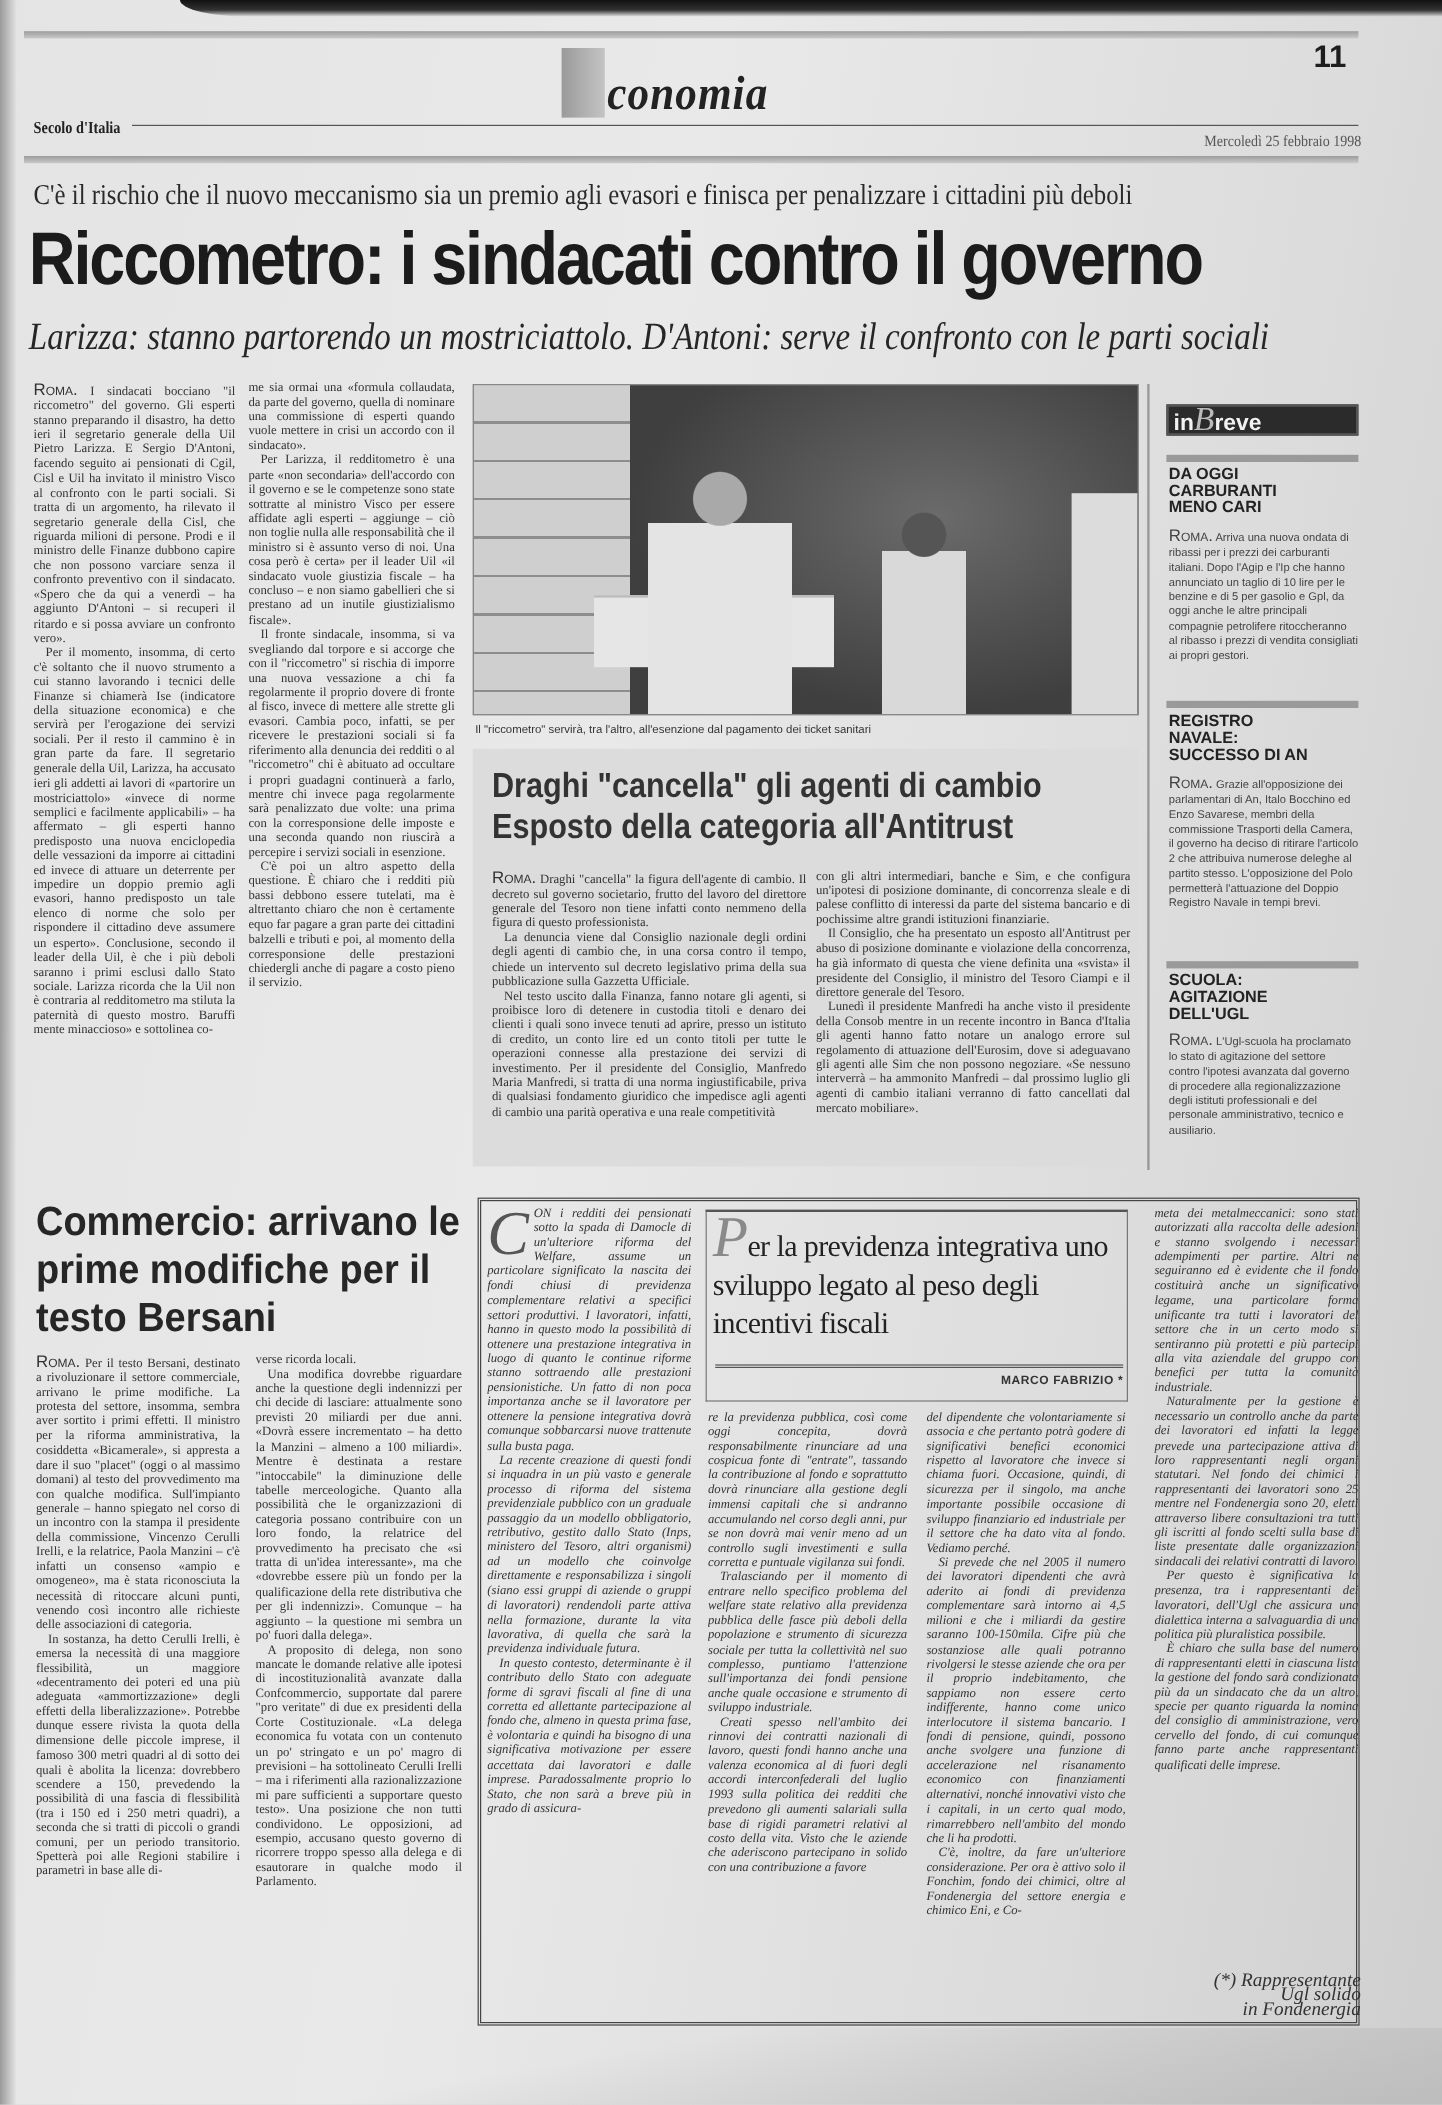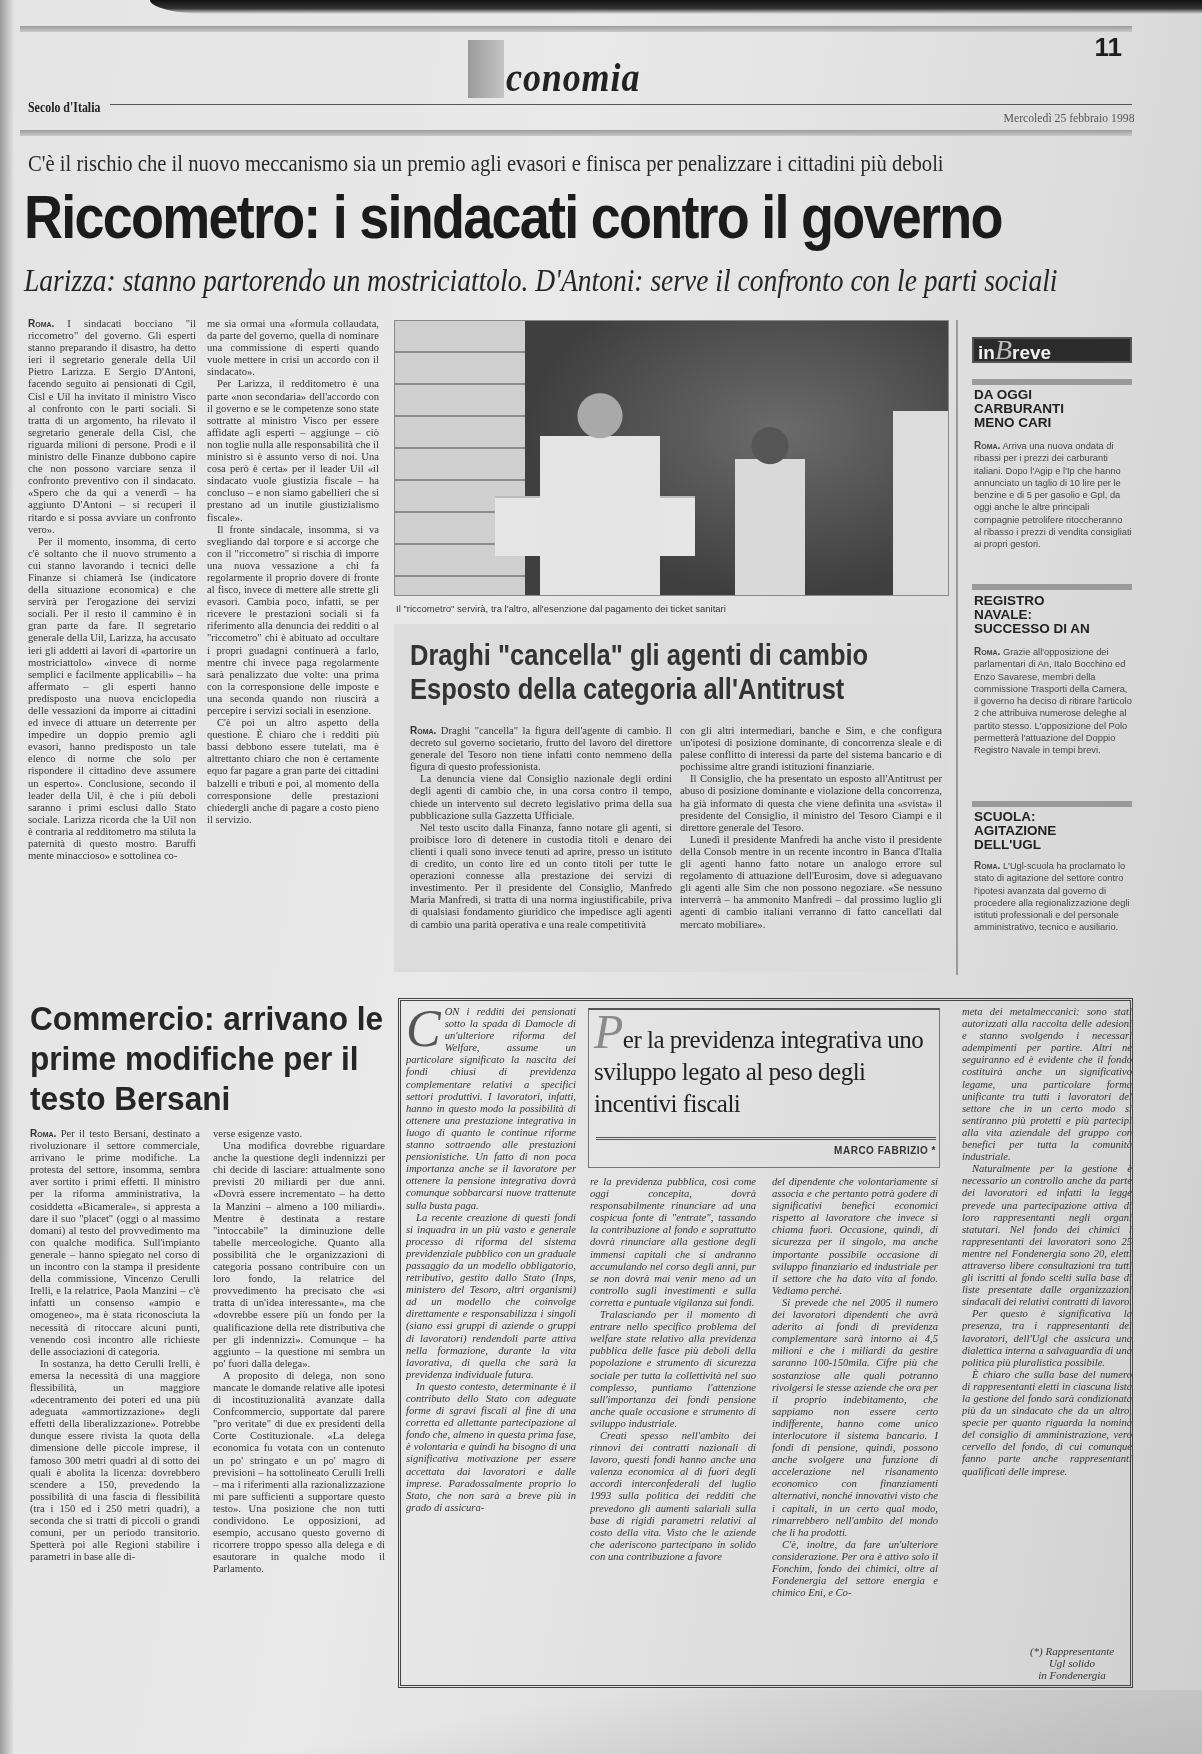--- a/index.html
+++ b/index.html
@@ -49,21 +49,21 @@
     transform: scaleX(0.86); transform-origin: left; }
   .headline { position: absolute; left: 24px; top: 182px; font-family: "Liberation Sans", sans-serif; font-weight: bold;
     font-size: 62px; letter-spacing: -2px; color: #1b1b1b; white-space: nowrap; transform: scaleX(0.87); transform-origin: left; line-height: 70px; }
   .subhead { position: absolute; left: 24px; top: 262px; font-style: italic; font-size: 32px; color: #262626; white-space: nowrap;
     transform: scaleX(0.86); transform-origin: left; }
 
   
   .col { position: absolute; font-size: 10.6px; line-height: 12.1px; text-align: justify; color: #333; hyphens: auto; overflow: hidden; }
   .col p { text-indent: 10px; }
   .col p.first { text-indent: 0; }
-  .roma { font-variant: small-caps; font-weight: bold; font-family: "Liberation Sans", sans-serif; font-size: 10px; }
+  .roma { font-variant: small-caps; font-weight: normal; font-family: "Liberation Sans", sans-serif; font-size: 14px; }
 
   
   .photo { position: absolute; left: 394px; top: 320px; width: 555px; height: 276px; overflow: hidden;
     background: #7a7a7a; border: 1px solid #888; }
   .photo .shelves { position: absolute; left: 0; top: 0; width: 130px; height: 100%;
     background: repeating-linear-gradient(180deg, #cfcfcf 0 30px, #8d8d8d 30px 32px), #ccc; }
   .photo .dark { position: absolute; left: 130px; top: 0; width: 425px; height: 100%;
     background: radial-gradient(ellipse at 60% 40%, #6b6b6b, #3f3f3f 70%); }
   .photo .man { position: absolute; left: 145px; top: 70px; width: 120px; height: 206px;
     background: radial-gradient(circle at 50% 12%, #a9a9a9 0 22px, rgba(0,0,0,0) 23px), linear-gradient(180deg, rgba(0,0,0,0) 0 45px, #e4e4e4 45px); border-radius: 40px 40px 0 0; }
@@ -95,21 +95,21 @@
   
   .prev-frame { position: absolute; left: 398px; top: 998px; width: 790px; height: 690px; border: 3px double #444; }
   .prev-title-box { position: absolute; left: 580px; top: 1008px; width: 358px; height: 160px; border: 1px solid #777; border-top: 2px solid #555; }
   .prev-title { position: absolute; left: 588px; top: 1022px; width: 344px; text-align: left; font-family: "Liberation Serif", serif;
     font-size: 25px; line-height: 32px; color: #222; letter-spacing: -0.5px; }
   .prev-title .bigP { font-style: italic; font-size: 48px; color: #8a8a8a; line-height: 20px; }
   .prev-rule { position: absolute; left: 590px; top: 1137px; width: 340px; height: 3px; border-top: 1px solid #555; border-bottom: 1px solid #555; }
   .prev-author { position: absolute; left: 590px; top: 1145px; width: 340px; text-align: right; font-family: "Liberation Sans", sans-serif; font-weight: bold; font-size: 10px; letter-spacing: 0.5px; color: #333; }
   .dropcap { float: left; font-size: 52px; line-height: 42px; margin: 2px 4px 0 0; color: #555; font-family: "Liberation Serif", serif; }
   .col.it { font-style: italic; }
-  .signature { position: absolute; left: 1010px; top: 1645px; width: 124px; text-align: center; font-style: italic; font-size: 11px; line-height: 12.1px; color: #333; }
+  .signature { position: absolute; left: 1010px; top: 1645px; width: 124px; text-align: right; font-style: italic; font-size: 16px; line-height: 12.1px; color: #333; }
 </style>
 </head>
 <body>
 
 <div class="page">
   <div class="topshadow"></div>
   <div class="leftshadow"></div>
 
   <div class="band b1"></div>
   <div class="section-title">
@@ -179,21 +179,21 @@
   <div class="breve-bar" style="top:801px;"></div>
   <div class="breve-title" style="top:810px; width:120px;">SCUOLA: AGITAZIONE DELL'UGL</div>
   <div class="breve-text" style="top:860px;"><span class="roma">Roma.</span> <span>L'Ugl-scuola ha proclamato lo stato di agitazione del settore contro l'ipotesi avanzata dal governo di procedere alla regionalizzazione degli istituti professionali e del personale amministrativo, tecnico e ausiliario.</span></div>
 
   <div class="comm-head" style="width:380px; white-space:normal;">Commercio: arrivano le prime modifiche per il testo Bersani</div>
   <div class="col" style="left:30px; top:1128px; width:170px; height:560px;">
     <p class="first"><span class="roma">Roma.</span> <span>Per il testo Bersani, destinato a rivoluzionare il settore commerciale, arrivano le prime modifiche. La protesta del settore, insomma, sembra aver sortito i primi effetti. Il ministro per la riforma amministrativa, la cosiddetta «Bicamerale», si appresta a dare il suo "placet" (oggi o al massimo domani) al testo del provvedimento ma con qualche modifica. Sull'impianto generale – hanno spiegato nel corso di un incontro con la stampa il presidente della commissione, Vincenzo Cerulli Irelli, e la relatrice, Paola Manzini – c'è infatti un consenso «ampio e omogeneo», ma è stata riconosciuta la necessità di ritoccare alcuni punti, venendo così incontro alle richieste delle associazioni di categoria.</span></p>
     <p>In sostanza, ha detto Cerulli Irelli, è emersa la necessità di una maggiore flessibilità, un maggiore «decentramento dei poteri ed una più adeguata «ammortizzazione» degli effetti della liberalizzazione». Potrebbe dunque essere rivista la quota della dimensione delle piccole imprese, il famoso 300 metri quadri al di sotto dei quali è abolita la licenza: dovrebbero scendere a 150, prevedendo la possibilità di una fascia di flessibilità (tra i 150 ed i 250 metri quadri), a seconda che si tratti di piccoli o grandi comuni, per un periodo transitorio. Spetterà poi alle Regioni stabilire i parametri in base alle di-</p>
   </div>
   <div class="col" style="left:213px; top:1128px; width:172px; height:560px;">
-    <p class="first">verse esigenze vasto.</p>
+    <p class="first">verse ricorda locali.</p>
     <p>Una modifica dovrebbe riguardare anche la questione degli indennizzi per chi decide di lasciare: attualmente sono previsti 20 miliardi per due anni. «Dovrà essere incrementato – ha detto la Manzini – almeno a 100 miliardi». Mentre è destinata a restare "intoccabile" la diminuzione delle tabelle merceologiche. Quanto alla possibilità che le organizzazioni di categoria possano contribuire con un loro fondo, la relatrice del provvedimento ha precisato che «si tratta di un'idea interessante», ma che «dovrebbe essere più un fondo per la qualificazione della rete distributiva che per gli indennizzi». Comunque – ha aggiunto – la questione mi sembra un po' fuori dalla delega».</p>
     <p>A proposito di delega, non sono mancate le domande relative alle ipotesi di incostituzionalità avanzate dalla Confcommercio, supportate dal parere "pro veritate" di due ex presidenti della Corte Costituzionale. «La delega economica fu votata con un contenuto un po' stringato e un po' magro di previsioni – ha sottolineato Cerulli Irelli – ma i riferimenti alla razionalizzazione mi pare sufficienti a supportare questo testo». Una posizione che non tutti condividono. Le opposizioni, ad esempio, accusano questo governo di ricorrere troppo spesso alla delega e di esautorare in qualche modo il Parlamento.</p>
   </div>
 
   <div class="prev-frame" style="width:735px;"></div>
   <div class="prev-title-box" style="left:588px; width:352px;"></div>
   <div class="prev-title" style="left:594px;"><span class="bigP">P</span><span>er la previdenza integrativa uno sviluppo legato al peso degli incentivi fiscali</span></div>
   <div class="prev-rule" style="left:596px;"></div>
   <div class="prev-author" style="left:596px;">MARCO FABRIZIO *</div>
 

